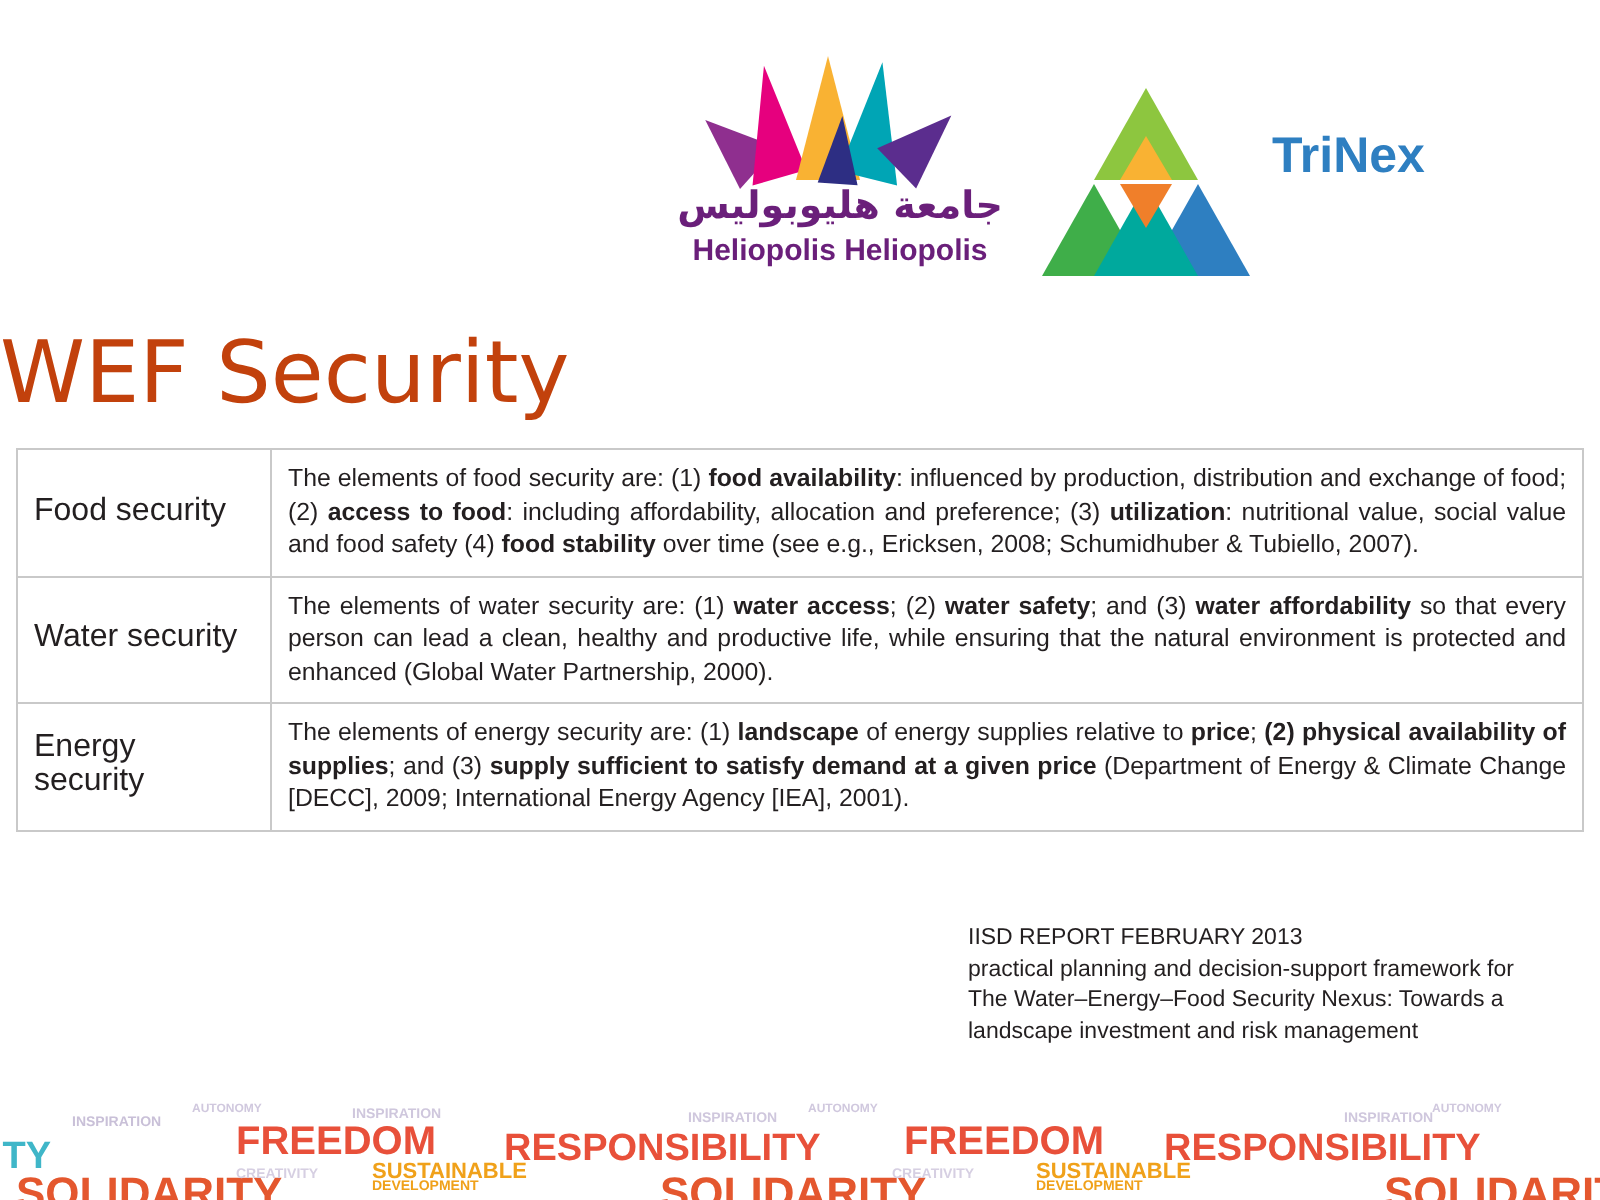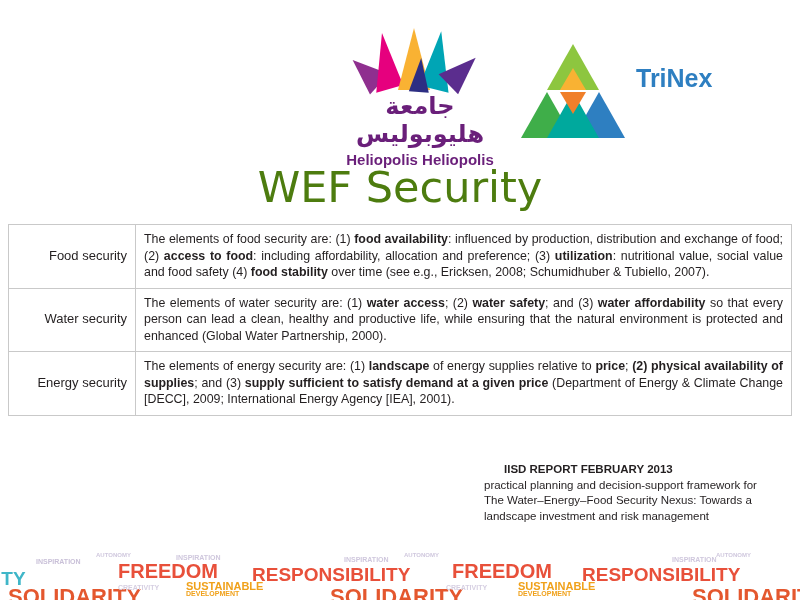--- a/index.html
+++ b/index.html
@@ -79,21 +79,21 @@
   .petal.blue {
     left: 70px; top: 30px;
     border-left: 10px solid transparent;
     border-right: 10px solid transparent;
     border-bottom: 34px solid #2d2e83;
     transform: rotate(4deg);
   }
   .arabic-name {
     font-family: "DejaVu Sans", sans-serif;
     color: #6a1f7a;
-    font-size: 24px;
+    font-size: 19px;
     font-weight: bold;
     margin-top: 2px;
     direction: rtl;
     letter-spacing: 0.5px;
   }
   .heliopolis-name {
     color: #6a1f7a;
     font-size: 15px;
     font-weight: bold;
     margin-top: 3px;
@@ -130,23 +130,23 @@
     line-height: 11px;
     margin-top: 2px;
   }
 
   
   .slide-title {
     position: absolute;
     top: 162px;
     left: 0;
     width: 800px;
-    text-align: center;
+    text-align: left;
     font-size: 43px;
-    color: #4d7c0f;
+    color: #c2410c;
     font-family: "DejaVu Sans", sans-serif;
     font-weight: normal;
   }
 
   
   .sec-table {
     position: absolute;
     top: 224px;
     left: 8px;
     width: 784px;
@@ -158,37 +158,37 @@
     vertical-align: top;
     padding: 6px 8px 7px 8px;
     font-size: 12.4px;
     line-height: 16.5px;
     color: #231f20;
     text-align: justify;
   }
   .sec-table td.label {
     width: 110px;
     vertical-align: middle;
-    text-align: right;
-    font-size: 13px;
+    text-align: left;
+    font-size: 16px;
     color: #231f20;
   }
   .sec-table b { font-weight: bold; }
 
   
   .citation {
     position: absolute;
     left: 484px;
     top: 462px;
     width: 310px;
     font-size: 11.5px;
     line-height: 15.5px;
     color: #231f20;
   }
-  .citation .cite-head { font-weight: bold; margin-left: 20px; }
+  .citation .cite-head { font-weight: normal; }
 
   
   .footer-cloud {
     position: absolute;
     left: 0;
     bottom: 0;
     width: 800px;
     height: 68px;
     overflow: hidden;
     background: #ffffff;

